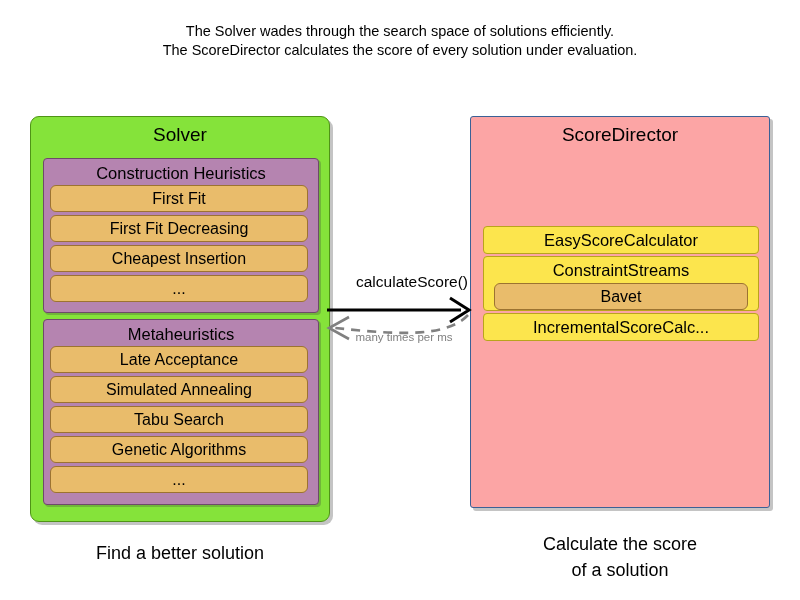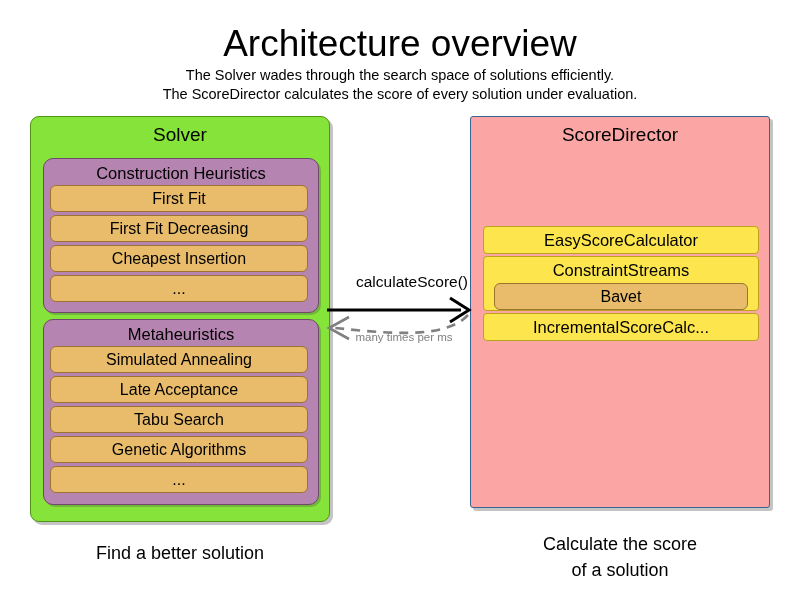--- a/index.html
+++ b/index.html
@@ -70,21 +70,21 @@
     padding-top: 7px;
     color: #000;
   }
 
   
   .group-box {
     position: absolute;
     box-sizing: border-box;
     background: #b584b0;
     border: 1.5px solid #6e4a6a;
-    border-radius: 10px;
+    border-radius: 4px;
     box-shadow: 2px 2px 0 rgba(60,60,60,0.28);
   }
   #group-construction-heuristics {
     left: 12px;
     top: 41px;
     width: 276px;
     height: 155px;
   }
   #group-metaheuristics {
     left: 12px;
@@ -213,43 +213,42 @@
   #caption-scoredirector {
     left: 470px;
     top: 531px;
     width: 300px;
   }
 </style>
 </head>
 <body>
 
 <div id="header">
-  <div id="page-title">Architecture overview</div>
   <div id="subtitle-line-1">The Solver wades through the search space of solutions efficiently.</div>
   <div id="subtitle-line-2">The ScoreDirector calculates the score of every solution under evaluation.</div>
 </div>
 
 <div class="panel" id="solver-panel">
   <div class="panel-title">Solver</div>
 
   <div class="group-box" id="group-construction-heuristics">
     <div class="group-title">Construction Heuristics</div>
     <div class="items-wrap">
       <div class="item item-orange">First Fit</div>
       <div class="item item-orange">First Fit Decreasing</div>
       <div class="item item-orange">Cheapest Insertion</div>
       <div class="item item-orange">...</div>
     </div>
   </div>
 
   <div class="group-box" id="group-metaheuristics">
     <div class="group-title">Metaheuristics</div>
     <div class="items-wrap">
+      <div class="item item-orange">Late Acceptance</div>
       <div class="item item-orange">Simulated Annealing</div>
-      <div class="item item-orange">Late Acceptance</div>
       <div class="item item-orange">Tabu Search</div>
       <div class="item item-orange">Genetic Algorithms</div>
       <div class="item item-orange">...</div>
     </div>
   </div>
 </div>
 
 <div class="panel" id="scoredirector-panel">
   <div class="panel-title">ScoreDirector</div>
 

